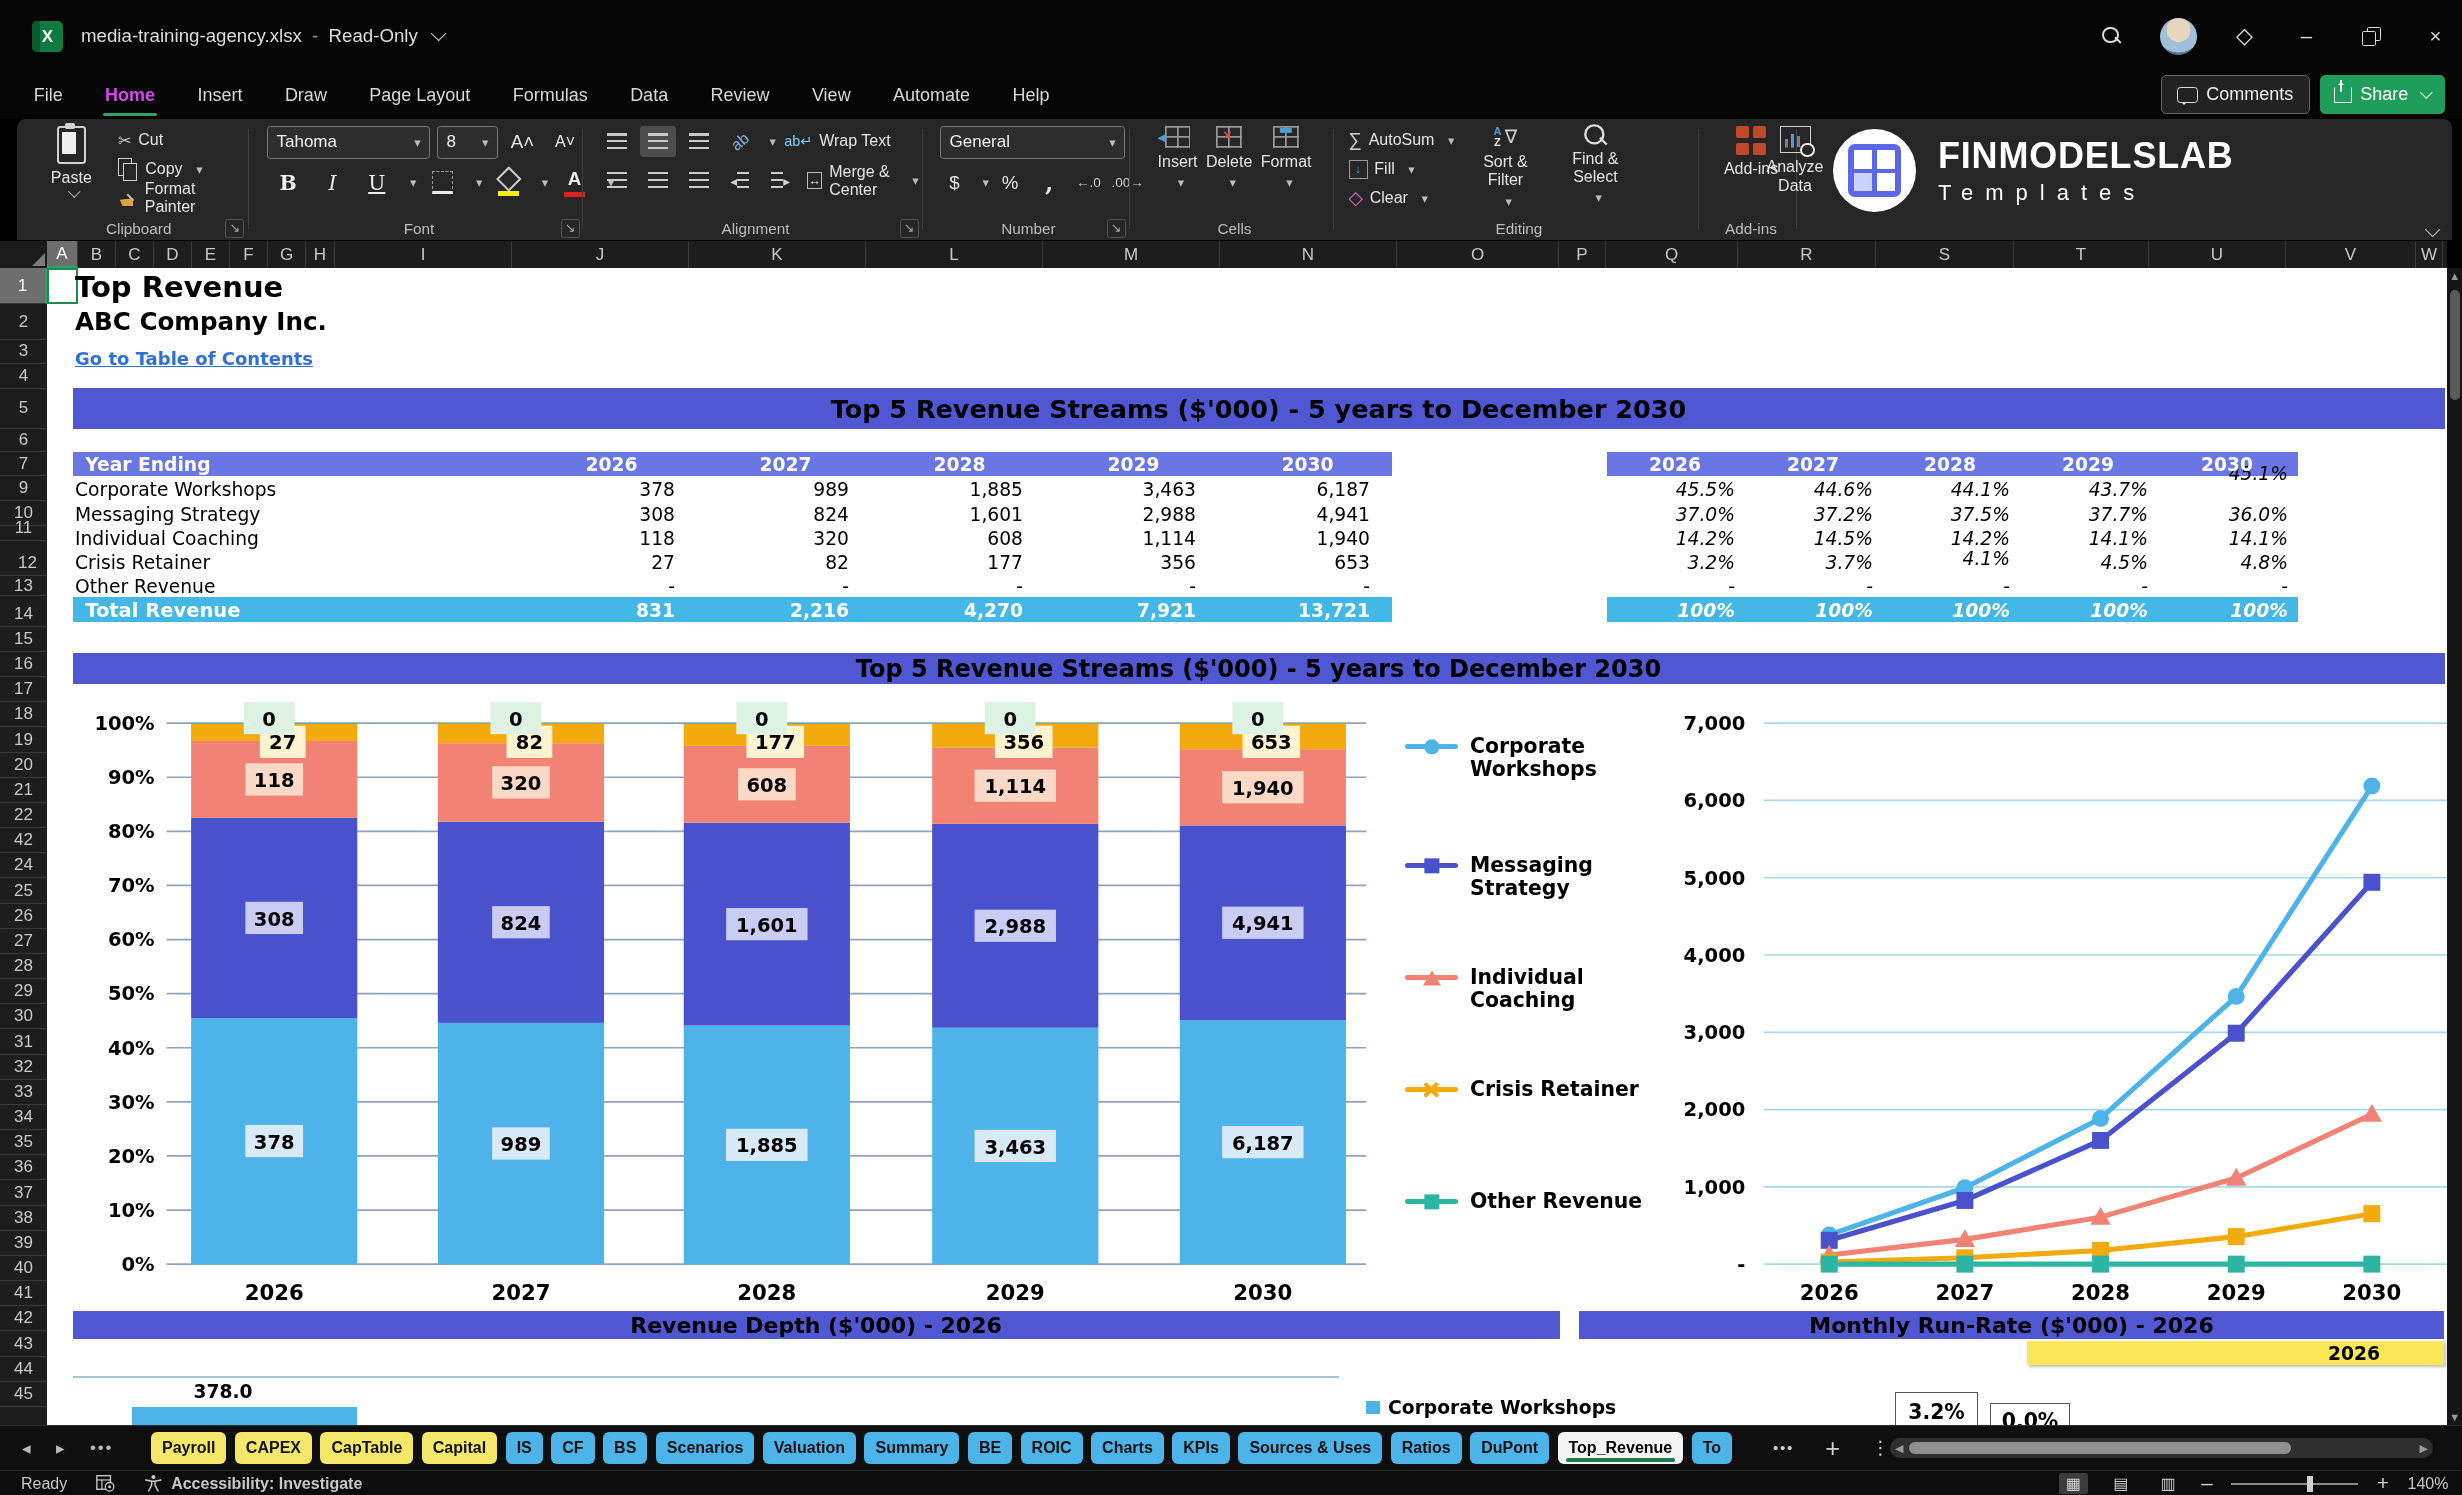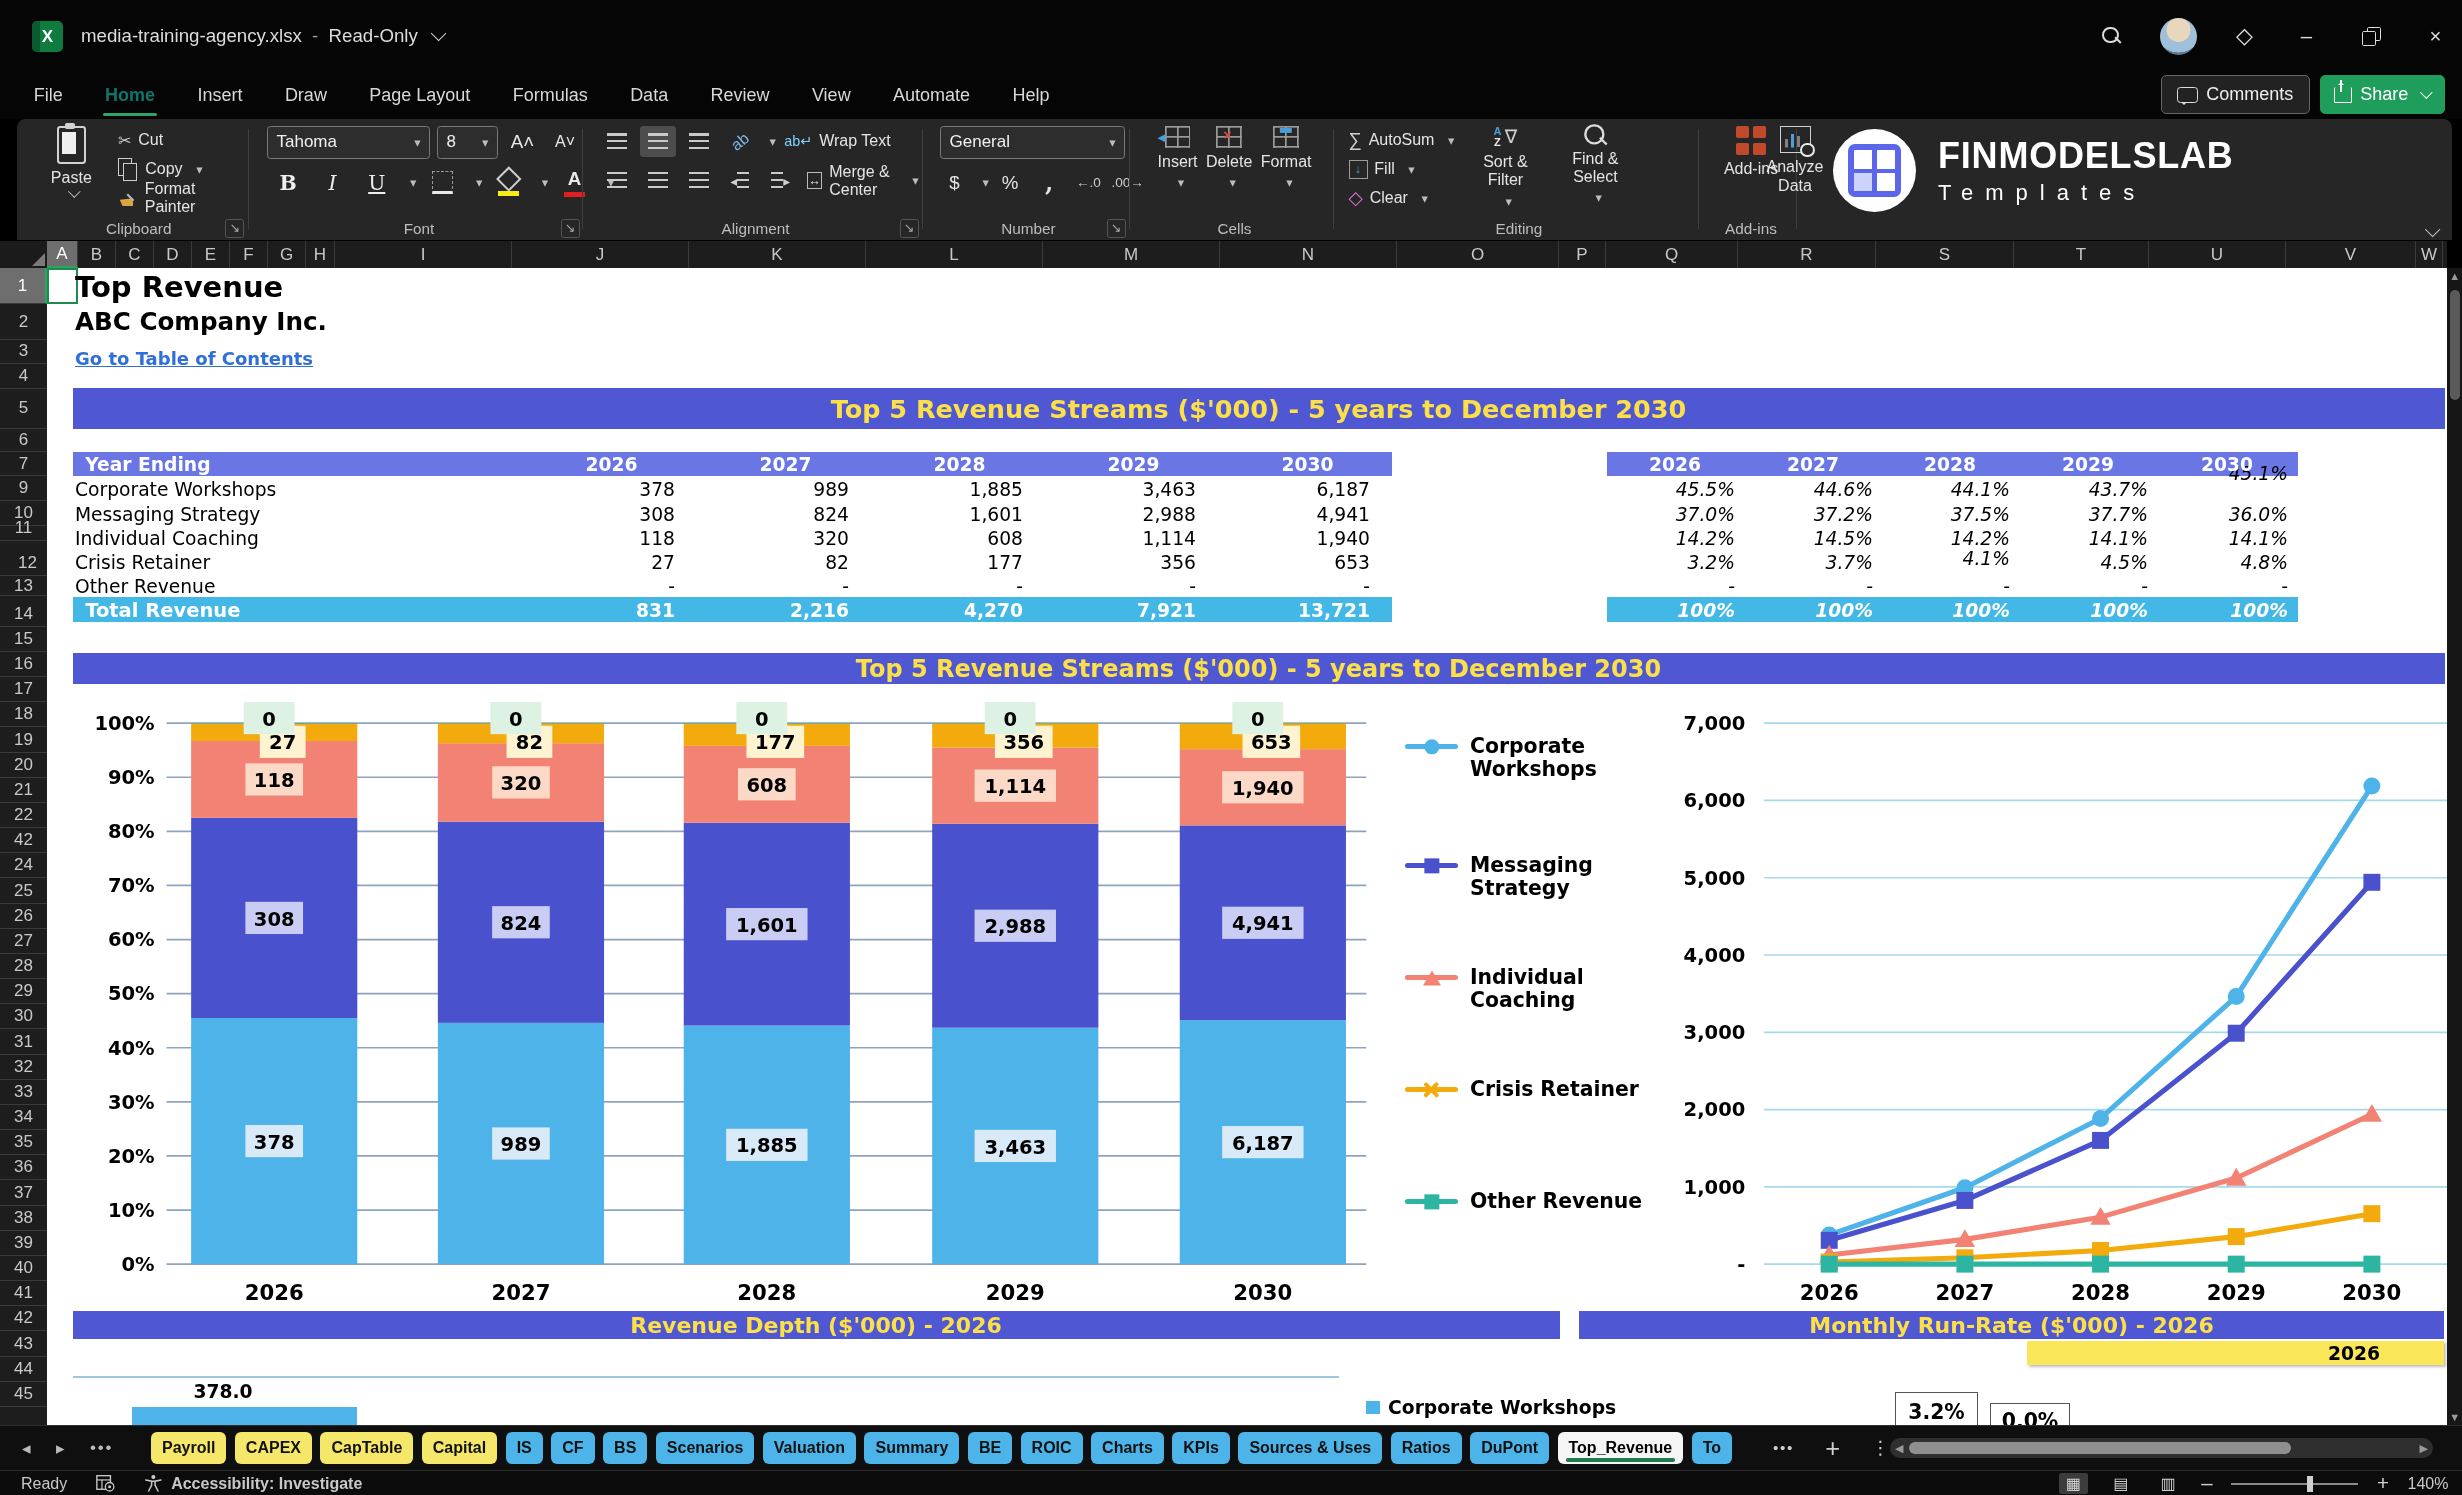--- a/index.html
+++ b/index.html
@@ -24,21 +24,21 @@
   .gem{font-size:22px;color:#e0e0e0;}
   .winbtn{font-size:20.4px;color:#dcdcdc;width:29px;text-align:center;}
   .restore{position:relative;width:22px;height:22px;}
   .restore i{position:absolute;left:1.7px;top:6px;width:12.7px;height:12.7px;border:1.7px solid #dcdcdc;border-radius:1.7px;background:#050505;}
   .restore:before{content:"";position:absolute;left:6.8px;top:1.7px;width:12.7px;height:12.7px;border:1.7px solid #dcdcdc;border-radius:1.7px;}
 
   
   #menubar{position:absolute;left:0;top:72px;width:2462px;height:47px;background:#050505;}
   #menu-items{position:absolute;left:0;top:0;display:flex;gap:39px;padding-left:32px;height:47px;align-items:center;}
   .menu-item{font-size:18px;color:#d8d8d8;position:relative;padding:3.4px 1.7px;}
-  .menu-item.active{color:#0f766e;font-weight:700;}
+  .menu-item.active{color:#d946ef;font-weight:700;}
   .menu-item.active:after{content:"";position:absolute;left:0;right:0;bottom:-6.8px;height:3.4px;background:#2ea36b;border-radius:1.7px;}
   #menu-right{position:absolute;right:17px;top:3.4px;display:flex;gap:10.2px;align-items:center;}
   #comments-btn{display:flex;align-items:center;gap:8.5px;background:#222;border:1.3px solid #666;border-radius:5.1px;
     color:#eee;font-size:18px;height:39px;padding:0 15.3px;font-family:inherit;}
   .bubble{position:relative;width:18.7px;height:14.4px;border:1.7px solid #ddd;border-radius:3.4px;display:inline-block;}
   .bubble:after{content:"";position:absolute;left:2.5px;bottom:-6px;border:3.4px solid transparent;border-top-color:#ddd;}
   #share-btn{display:flex;align-items:center;gap:8.5px;background:#1f9d5b;border:0.8px solid #1f9d5b;border-radius:5.1px;
     color:#fff;font-size:18px;height:39px;padding:0 13.6px;font-family:inherit;}
   .share-ic{position:relative;width:15.3px;height:15.3px;display:inline-block;border:1.7px solid #fff;border-top:none;border-radius:1.7px;}
   .share-ic:before{content:"";position:absolute;left:5.1px;top:-6.8px;width:1.7px;height:12px;background:#fff;}
@@ -115,21 +115,21 @@
   .rowcell{position:absolute;left:0;width:47px;border-bottom:0.8px solid #3a3a3a;display:flex;align-items:center;justify-content:center;
     font-size:17px;color:#c9c9c9;box-sizing:border-box;}
   .rowcell.sel{background:#6e6e6e;color:#fff;border-right:2.5px solid #27a662;}
   #vscroll{position:absolute;left:2447px;top:268px;width:15.3px;height:1157px;background:#161616;}
   #vscroll .thumb{position:absolute;left:2.5px;top:22px;width:10.2px;height:110px;background:#5a5a5a;border-radius:5.1px;}
   #vscroll .arr{position:absolute;left:0;width:15.3px;text-align:center;color:#9a9a9a;font-size:11px;}
 
   
   #canvas{position:absolute;left:47px;top:268px;width:2400px;height:1157px;background:#fff;overflow:hidden;
     font-family:"DejaVu Sans",sans-serif;color:#000;}
-  .banner{position:absolute;background:#4f58d2;color:#fde047;display:flex;align-items:center;justify-content:center;
+  .banner{position:absolute;background:#4f58d2;color:#000000;display:flex;align-items:center;justify-content:center;
     font-weight:700;}
   .thdr{position:absolute;background:#6a76e4;color:#fff;font-weight:700;}
   .cyanbar{position:absolute;background:#43b7e6;color:#fff;font-weight:700;}
   .rlabel{position:absolute;font-size:18.7px;}
   .rval{position:absolute;font-size:18.7px;text-align:right;}
   .ital{font-style:italic;}
   .sheet-link{color:#2f6fd6;font-weight:700;text-decoration:underline;font-size:18px;}
   .lg-entry{position:absolute;display:flex;align-items:flex-start;gap:12px;width:263px;}
   .lg-line{position:relative;width:53px;height:5.1px;border-radius:2.5px;margin-top:9.3px;flex:0 0 auto;}
   .mk{position:absolute;left:50%;top:50%;transform:translate(-50%,-50%);}

